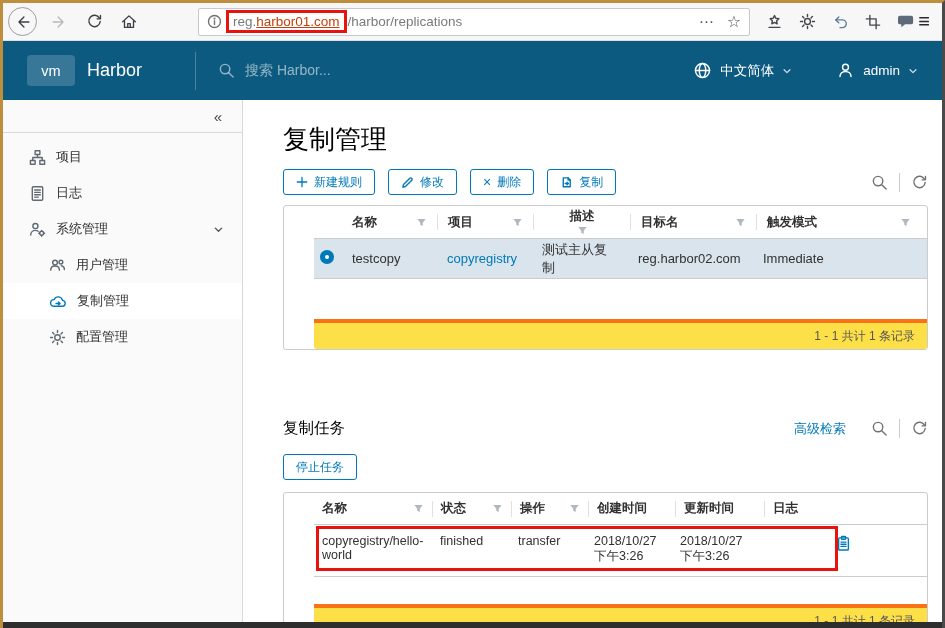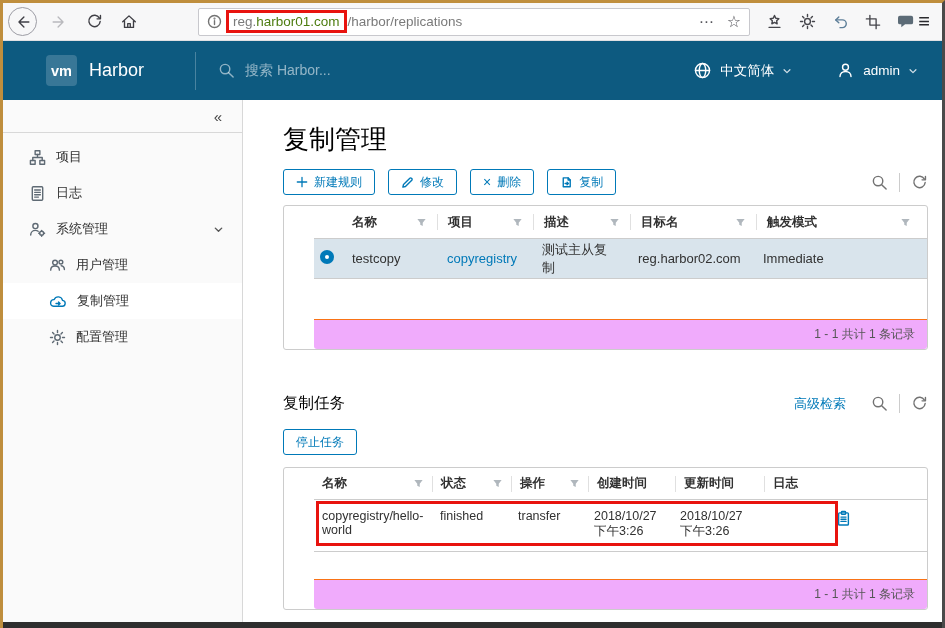--- a/index.html
+++ b/index.html
@@ -11,33 +11,33 @@
   svg.ic { fill:none; stroke:currentColor; stroke-width:1.5; stroke-linecap:round; stroke-linejoin:round; display:block; }
 
   
   .chrome { height:38px; background:#f7f7f8; border-bottom:1px solid #e0e0e3; display:flex; align-items:center; padding:0 10px; flex:none; }
   .nav-circle { width:29px; height:29px; border:1px solid #9d9da5; border-radius:50%; display:flex; align-items:center; justify-content:center; color:#3f3f45; margin-left:-5px; flex:none; cursor:pointer; }
   .nav-ic { width:26px; height:26px; display:flex; align-items:center; justify-content:center; color:#3f3f45; margin-left:9px; flex:none; cursor:pointer; }
   .nav-ic.disabled { color:#b9b9bd; }
   .url-bar { height:28px; width:552px; margin-left:56px; background:#fff; border:1px solid #c8c8cd; border-radius:2px; display:flex; align-items:center; padding:0 8px; font-size:13.5px; flex:none; }
   .info-ic { color:#737373; margin-right:4px; flex:none; }
   .url-hl { display:inline-flex; align-items:center; border:3px solid #e8130f; padding:1px 4px; margin-right:1px; white-space:nowrap; }
-  .u-sub,.u-path { color:#7a7a7a; } .u-dom { color:#4d7c0f; }
+  .u-sub,.u-path { color:#7a7a7a; } .u-dom { color:#c2410c;text-decoration:underline; }
   .url-actions { margin-left:auto; display:flex; align-items:center; gap:12px; color:#55555b; }
   .ua-ellipsis { font-size:15px; letter-spacing:1px; cursor:pointer; }
   .ua-star { font-size:16px; cursor:pointer; }
   .ext-icons { display:flex; align-items:center; gap:16px; margin-left:16px; color:#45454b; }
   .ext-icons > span { cursor:pointer; display:flex; }
   .undo-tint { color:#5e7f99; }
   .menu-btn { margin-left:auto; font-size:20px; font-weight:bold; color:#2a2a2e; cursor:pointer; padding-right:2px; }
 
   
   .hd { height:59px; background:#0d5a80; color:#fff; display:flex; align-items:center; padding:0 24px; flex:none; }
   .hd-left { display:flex; align-items:center; width:168px; flex:none; cursor:pointer; }
-  .logo { width:31px; height:31px; background:rgba(255,255,255,.18); border-radius:4px; display:flex; align-items:center; justify-content:center; font-weight:bold; font-size:14.5px;margin-left:19px; }
+  .logo { width:48px; height:31px; background:rgba(255,255,255,.18); border-radius:4px; display:flex; align-items:center; justify-content:center; font-weight:normal; font-size:14.5px; }
   .brand { font-size:18px; margin-left:12px; font-weight:400; }
   .hd-div { width:1px; height:38px; background:rgba(255,255,255,.25); flex:none; }
   .hd-search { flex:1; display:flex; align-items:center; gap:10px; margin-left:22px; color:rgba(255,255,255,.55); font-size:14px; cursor:text; }
   .hd-right { display:flex; align-items:center; gap:44px; flex:none; }
   .hd-item { display:flex; align-items:center; gap:8px; font-size:13.5px; cursor:pointer; }
   .hd-item .chev { opacity:.8; }
 
   
   .app { flex:1; display:flex; min-height:0; }
   .sidebar { width:240px; background:#fafafa; border-right:1px solid #d8d8d8; flex:none; }
@@ -60,32 +60,32 @@
   .tools .tool { cursor:pointer; display:flex; }
   .vdiv { width:1px; height:19px; background:#ccc; }
 
   
   .grid { margin-top:10px; border:1px solid #ccc; border-radius:3px; font-size:13px; color:#565656; background:#fff;padding-left:30px; }
   .g-head { display:flex; align-items:center; height:33px; border-bottom:1px solid #ccc; font-size:12.5px; font-weight:600; color:#313131; }
   .g-head .gc { display:flex; align-items:center; justify-content:space-between; cursor:pointer; }
   .g-head .hdiv { width:1px; height:16px; background:#e0e0e0; }
   .gc { padding:0 10px; flex:none; }
   .w-radio { width:28px; padding:0 0 0 6px; }
-  .w-name { width:95px; } .w-proj { width:95px; } .w-desc { width:96px; } .w-target { width:125px; } .w-trig { flex:1; }
+  .w-name { width:95px; } .w-proj { width:95px; } .w-desc { width:96px;flex-direction:column; } .w-target { width:125px; } .w-trig { flex:1; }
   .funnel { flex:none; }
   .g-row { display:flex; align-items:center; height:40px; background:#d9e4ec; border-bottom:1px solid #ccc; cursor:pointer; }
   .radio { width:14px; height:14px; border-radius:50%; background:#0079b8; position:relative; display:inline-block; }
   .radio::after { content:""; position:absolute; left:5px; top:5px; width:4px; height:4px; border-radius:50%; background:#fff; }
   .link { color:#0079b8; cursor:pointer; }
   .dark { color:#313131; }
   .g-filler { height:40px; }
-  .g-foot { border-top:1px solid #f97316; background:#f0abfc; height:30px; display:flex; align-items:center; justify-content:flex-end; padding-right:12px; font-size:12px; color:#565656; border-radius:0 0 3px 3px; }
+  .g-foot { border-top:4px solid #f97316; background:#fde047; height:30px; display:flex; align-items:center; justify-content:flex-end; padding-right:12px; font-size:12px; color:#565656; border-radius:0 0 3px 3px; }
 
   
-  .tasks-head { margin-top:43px; display:flex; align-items:center; }
+  .tasks-head { margin-top:68px; display:flex; align-items:center; }
   h2.tasks-title { font-size:15.5px; font-weight:400; color:#000; }
   .adv-link { color:#0079b8; font-size:13px; margin-right:14px; text-decoration:none; cursor:pointer; }
   .stop-row { margin-top:15px; }
   .grid2 { margin-top:12px; }
   .grid2 .g-head { height:32px; }
   .w2-name { width:118px; padding:0 8px; } .w2-status { width:78px; padding:0 8px; } .w2-op { width:76px; padding:0 8px; }
   .w2-create { width:86px; padding:0 8px; } .w2-update { width:88px; padding:0 8px; }
   .w2-log { flex:1; padding:0 8px; }
   .t-row { display:flex; align-items:flex-start; position:relative; border-bottom:1px solid #ccc; padding:9px 0 11px; font-size:12.5px; color:#313131; }
   .t-row .cellwrap { overflow-wrap:break-word; }

